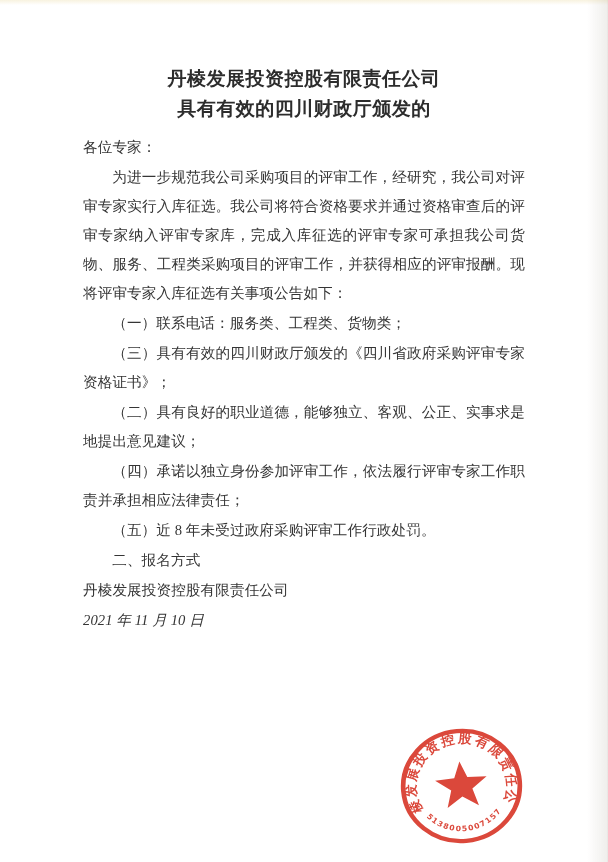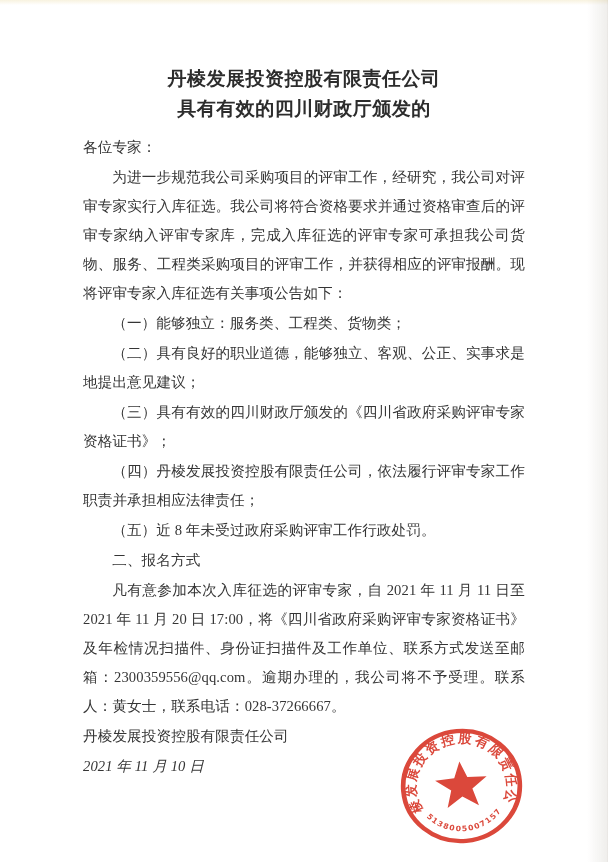--- a/index.html
+++ b/index.html
@@ -53,27 +53,26 @@
 <div class="page">
   <div class="edge-top"></div>
 
   <div class="content">
     <p class="title">丹棱发展投资控股有限责任公司</p>
     <p class="title">具有有效的四川财政厅颁发的</p>
 
     <div class="doc-body">
       <p class="salutation">各位专家：</p>
       <p class="indent">为进一步规范我公司采购项目的评审工作，经研究，我公司对评审专家实行入库征选。我公司将符合资格要求并通过资格审查后的评审专家纳入评审专家库，完成入库征选的评审专家可承担我公司货物、服务、工程类采购项目的评审工作，并获得相应的评审报酬。现将评审专家入库征选有关事项公告如下：</p>
-      <p class="indent">（一）能够独立：服务类、工程类、货物类；</p>
+      <p class="indent">（一）联系电话：服务类、工程类、货物类；</p>
+      <p class="indent">（三）具有有效的四川财政厅颁发的《四川省政府采购评审专家资格证书》；</p>
       <p class="indent">（二）具有良好的职业道德，能够独立、客观、公正、实事求是地提出意见建议；</p>
-      <p class="indent">（三）具有有效的四川财政厅颁发的《四川省政府采购评审专家资格证书》；</p>
-      <p class="indent">（四）丹棱发展投资控股有限责任公司，依法履行评审专家工作职责并承担相应法律责任；</p>
+      <p class="indent">（四）承诺以独立身份参加评审工作，依法履行评审专家工作职责并承担相应法律责任；</p>
       <p class="indent">（五）近 8 年未受过政府采购评审工作行政处罚。</p>
       <p class="indent">二、报名方式</p>
-      <p class="indent">凡有意参加本次入库征选的评审专家，自 2021 年 11 月 11 日至 2021 年 11 月 20 日 17:00，将《四川省政府采购评审专家资格证书》及年检情况扫描件、身份证扫描件及工作单位、联系方式发送至邮箱：2300359556@qq.com。逾期办理的，我公司将不予受理。联系人：黄女士，联系电话：028-37266667。</p>
 
       <div class="sig-block">
         <p class="signature">丹棱发展投资控股有限责任公司</p>
         <p class="doc-date">2021 年 11 月 10 日</p>
       </div>
     </div>
   </div>
 
   <svg class="seal" viewBox="0 0 120 120" preserveAspectRatio="none" width="125" height="118">
     <defs>

